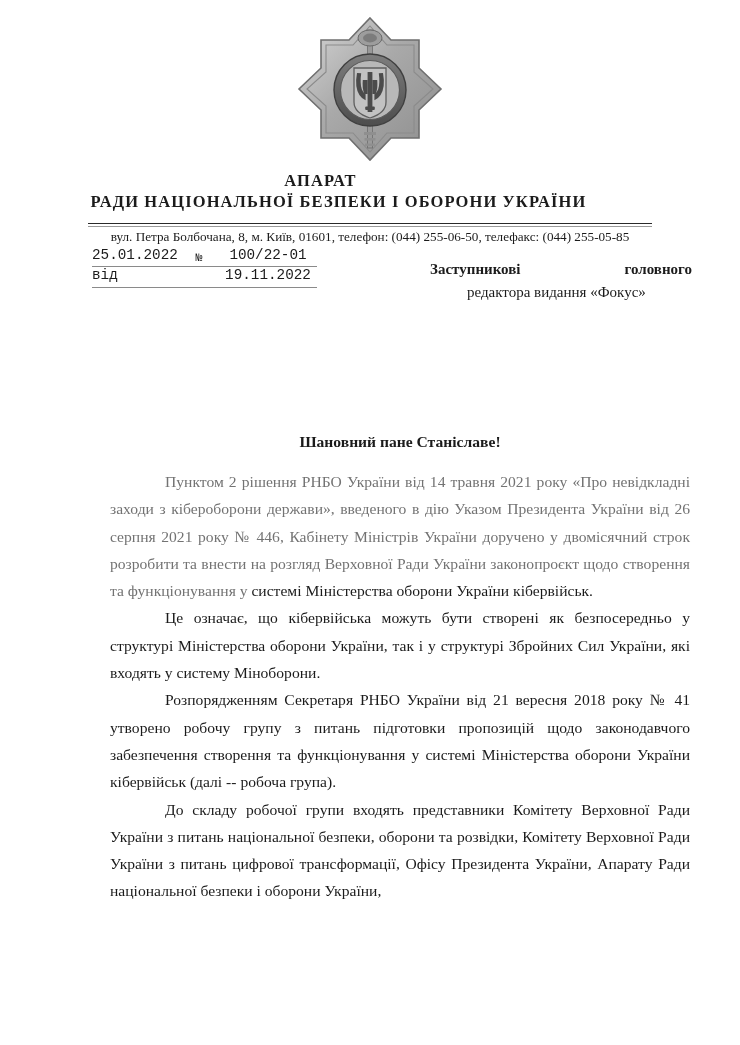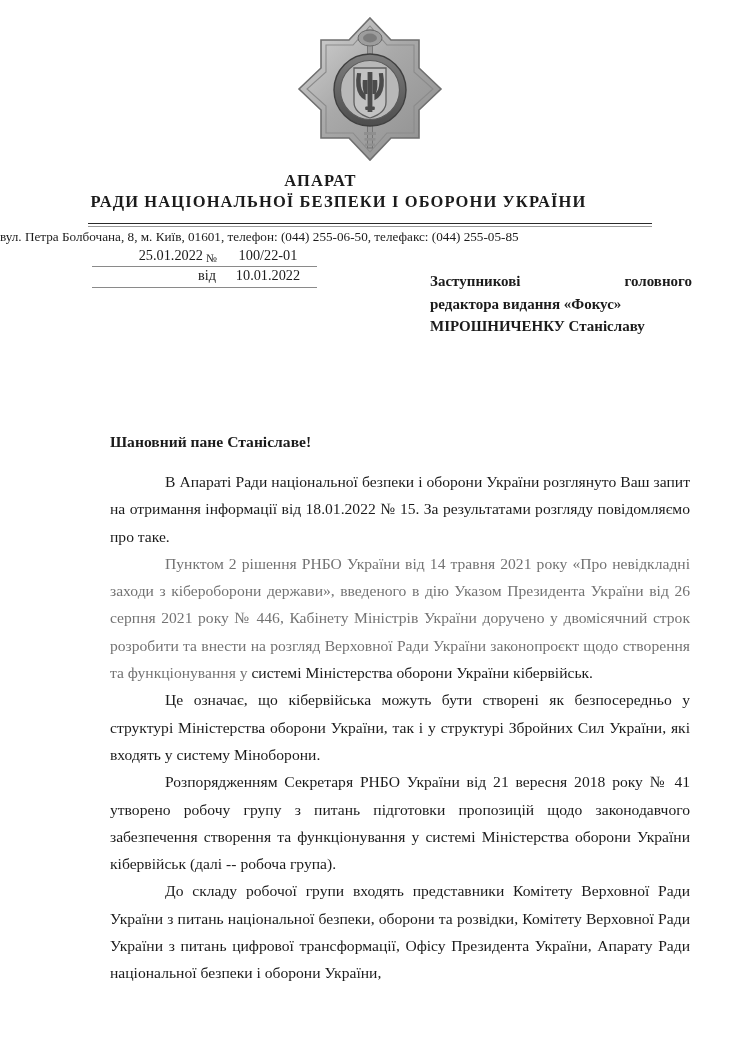--- a/index.html
+++ b/index.html
@@ -67,39 +67,40 @@
     top: 54.5px;
     width: 564px;
     height: 1px;
     background: #9a9a9a;
   }
   .lh-address {
     position: absolute;
     left: 0;
     top: 57px;
     width: 740px;
-    text-align: left;
+    text-align: center;
     font-size: 13.2px;
     line-height: 17px;
   }
 
   
   .refblock {
     position: absolute;
     left: 92px;
     top: 247px;
     width: 225px;
     font-size: 14.3px;
   }
   .ref-row {
     display: flex;
     align-items: baseline;
-    justify-content: flex-end;
+    justify-content: space-between;
     height: 20px;
     white-space: nowrap;
+    font-family: Liberation Mono, monospace;
   }
   .ref-left {
     text-align: right;
     flex: 0 0 auto;
     padding-right: 3px;
   }
   .ref-no {
     font-size: 11.5px;
     position: relative;
     top: 2px;
@@ -116,48 +117,48 @@
     height: 1px;
     background: #8a8a8a;
   }
   .ref-rule-a { top: 19px; }
   .ref-rule-b { top: 40px; }
 
   
   .addressee {
     position: absolute;
     left: 430px;
-    top: 270px;
+    top: 258px;
     width: 262px;
     font-size: 15px;
     line-height: 22.5px;
   }
   .addr-bold {
     font-weight: bold;
     text-align: justify;
     text-align-last: justify;
   }
-  .addr-bold2 { font-weight: bold; }
+  .addr-bold2 { font-weight: normal; margin-left: 37px; }
   .addr-plain { font-weight: normal; }
   .redaction {
     display: inline-block;
     width: 96px;
     height: 15px;
     background: #f8c7c3;
     vertical-align: -2px;
     margin: 0 1px;
   }
 
   
   .salutation {
     position: absolute;
     left: 110px;
     top: 431px;
     width: 580px;
-    text-align: left;
+    text-align: center;
     font-size: 15.6px;
     font-weight: bold;
     line-height: 22px;
   }
   .body {
     position: absolute;
     left: 110px;
     top: 468px;
     width: 580px;
     font-size: 15.6px;
@@ -244,36 +245,34 @@
   </div>
 
   <div class="refblock">
     <div class="ref-row">
       <span class="ref-left">25.01.2022</span>
       <span class="ref-no">№</span>
       <span class="ref-right">100/22-01</span>
     </div>
     <div class="ref-row">
       <span class="ref-left">від</span>
-      <span class="ref-right">10.01.2022</span>
+      <span class="ref-right">19.11.2022</span>
     </div>
     <div class="ref-rule ref-rule-a"></div>
     <div class="ref-rule ref-rule-b"></div>
   </div>
 
   <div class="addressee">
     <div class="addr-bold">Заступникові головного</div>
     <div class="addr-bold2">редактора видання «Фокус»</div>
-    <div class="addr-bold2">МІРОШНИЧЕНКУ Станіславу</div>
   </div>
 
   <div class="salutation">Шановний пане Станіславе!</div>
 
 
   <div class="body">
-    <p>В Апараті Ради національної безпеки і оборони України розглянуто Ваш запит на отримання інформації від 18.01.2022 № 15. За результатами розгляду повідомляємо про таке.</p>
     <p><span class="red">Пунктом 2 рішення РНБО України від 14 травня 2021 року «Про невідкладні заходи з кібероборони держави», введеного в дію Указом Президента України від 26 серпня 2021 року № 446, Кабінету Міністрів України доручено у двомісячний строк розробити та внести на розгляд Верховної Ради України законопроєкт щодо створення та функціонування у </span><span>системі Міністерства оборони України кібервійськ.</span></p>
     <p>Це означає, що кібервійська можуть бути створені як безпосередньо у структурі Міністерства оборони України, так і у структурі Збройних Сил України, які входять у систему Міноборони.</p>
     <p>Розпорядженням Секретаря РНБО України від 21 вересня 2018 року № 41 утворено робочу групу з питань підготовки пропозицій щодо законодавчого забезпечення створення та функціонування у системі Міністерства оборони України кібервійськ (далі -- робоча група).</p>
     <p>До складу робочої групи входять представники Комітету Верховної Ради України з питань національної безпеки, оборони та розвідки, Комітету Верховної Ради України з питань цифрової трансформації, Офісу Президента України, Апарату Ради національної безпеки і оборони України,</p>
   </div>
 
 </div>
 
 </body></html>

